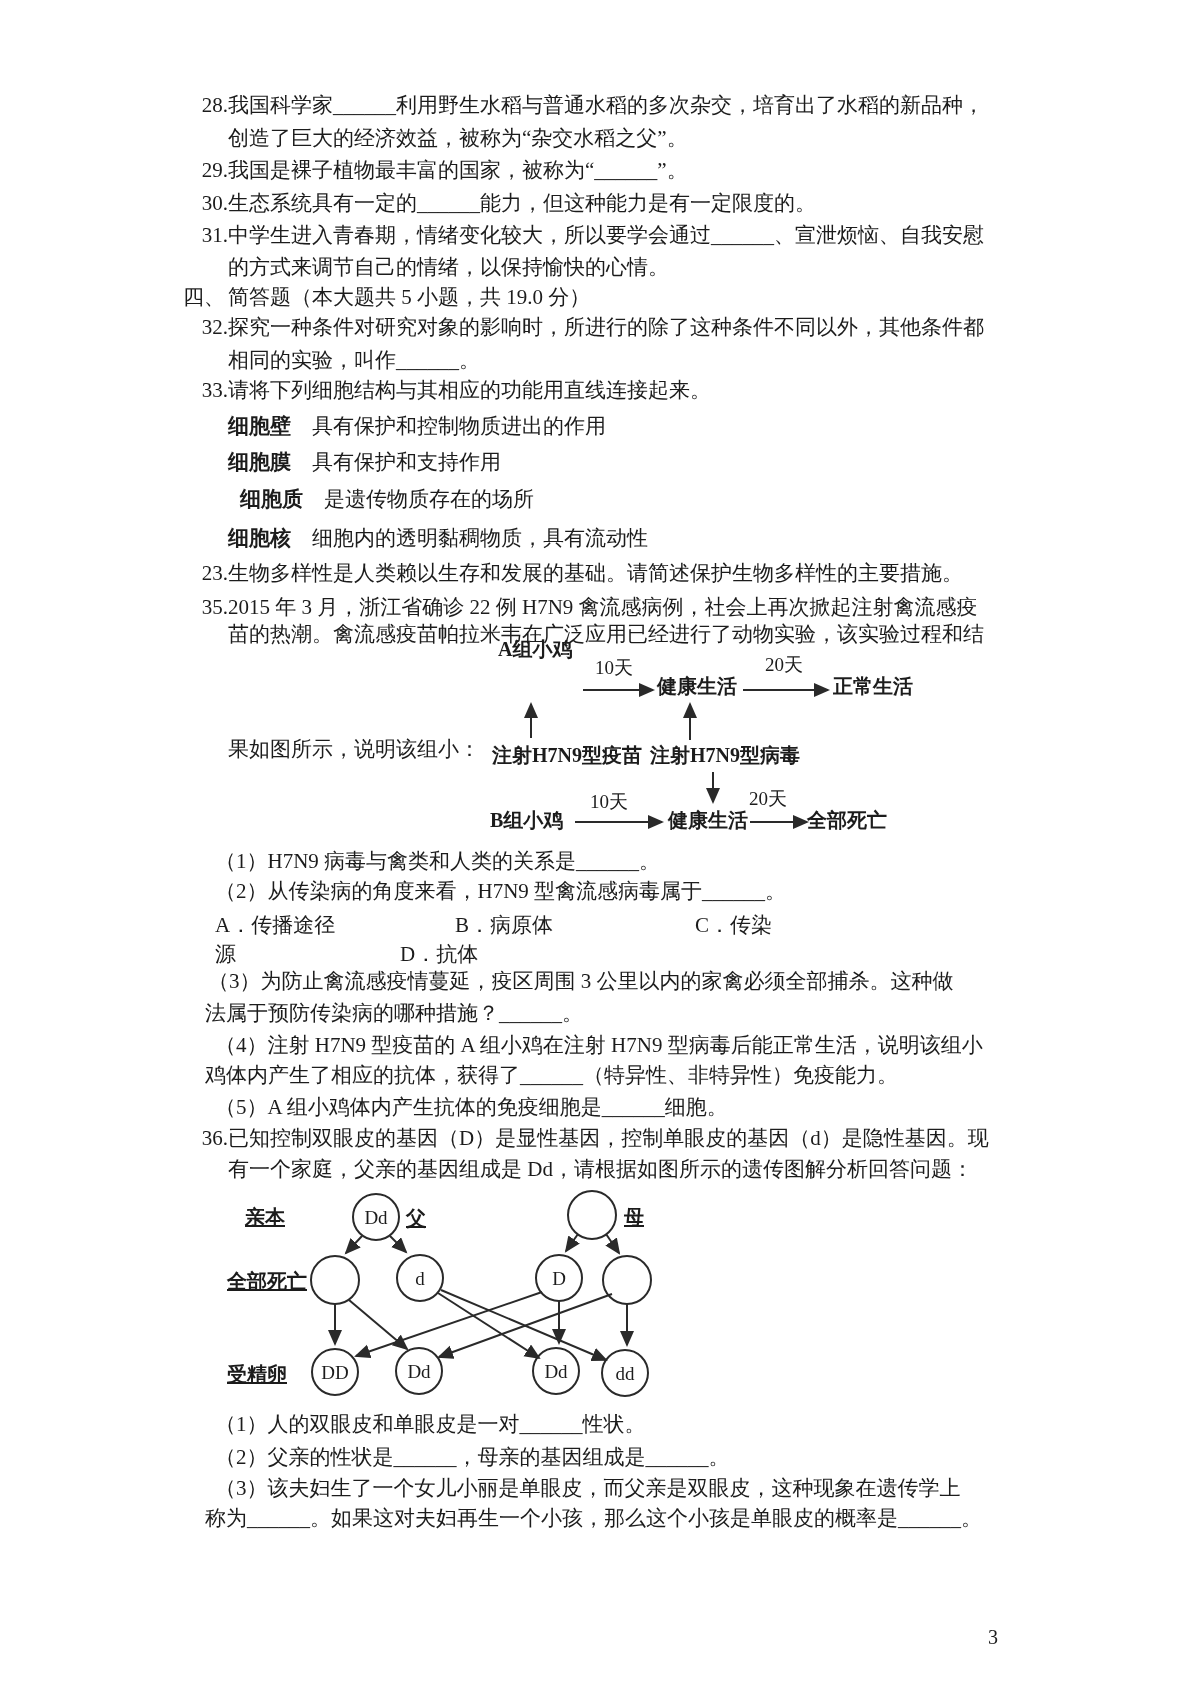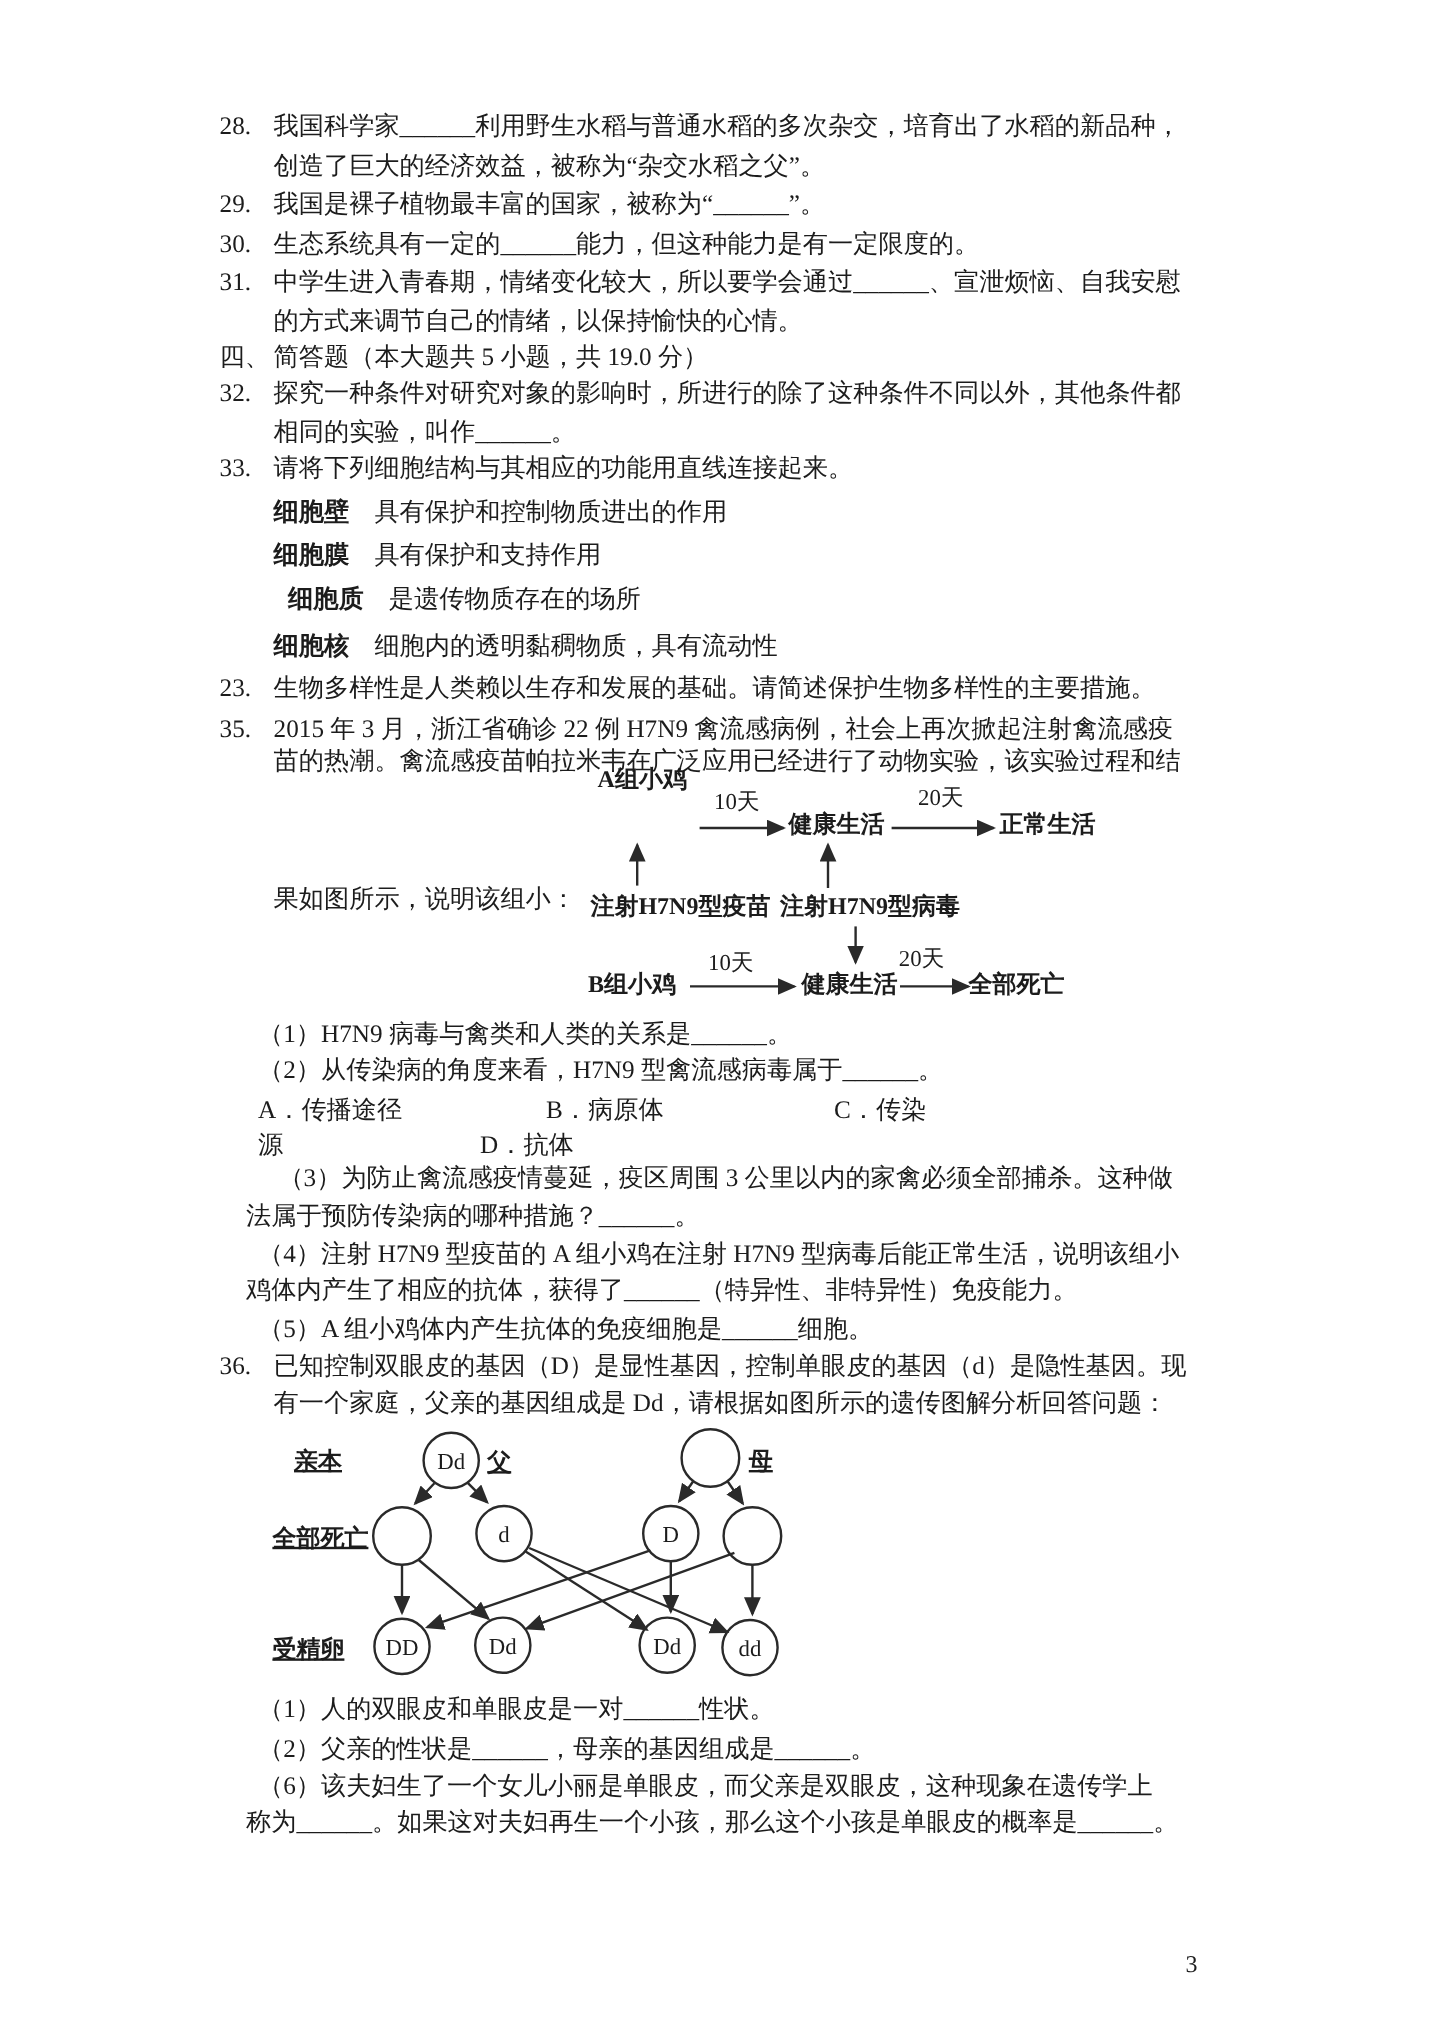--- a/index.html
+++ b/index.html
@@ -3,21 +3,21 @@
 <meta charset="utf-8">
 <style>
   html,body{margin:0;padding:0;}
   body{
     width:1200px;height:1698px;position:relative;
     background:#ffffff;
     font-family:"Liberation Serif","DejaVu Serif",serif;
     color:#1c1c1c;
   }
   .ln{position:absolute;white-space:nowrap;font-size:21px;line-height:25px;}
-  .qnum{display:inline-block;width:45px;}
+  .qnum{display:inline-block;width:45px;text-align:right;}
   .secnum{display:inline-block;width:45px;}
   .pairterm{display:inline-block;width:84px;font-weight:bold;}
   .dnode{position:absolute;white-space:nowrap;font-weight:bold;font-size:20px;}
   .dtime{position:absolute;white-space:nowrap;font-size:19px;}
   .plabel{position:absolute;white-space:nowrap;font-weight:bold;font-size:20px;text-decoration:underline;}
   .optA{position:absolute;white-space:nowrap;font-size:21px;}
   svg{position:absolute;overflow:visible;}
   .pg{position:absolute;font-size:20px;}
 </style>
 </head>
@@ -83,21 +83,21 @@
 <div class="ln" style="left:215px;top:879px">（2）从传染病的角度来看，H7N9 型禽流感病毒属于______。</div>
 <div>
   <div class="optA" style="left:215px;top:911px">A．传播途径</div>
   <div class="optA" style="left:455px;top:911px">B．病原体</div>
   <div class="optA" style="left:695px;top:911px">C．传染</div>
 </div>
 <div>
   <div class="optA" style="left:215px;top:940px">源</div>
   <div class="optA" style="left:400px;top:940px">D．抗体</div>
 </div>
-<div class="ln" style="left:232px;top:969px">（3）为防止禽流感疫情蔓延，疫区周围 3 公里以内的家禽必须全部捕杀。这种做</div>
+<div class="ln" style="left:208px;top:969px">（3）为防止禽流感疫情蔓延，疫区周围 3 公里以内的家禽必须全部捕杀。这种做</div>
 <div class="ln" style="left:205px;top:1001px">法属于预防传染病的哪种措施？______。</div>
 <div class="ln" style="left:215px;top:1033px">（4）注射 H7N9 型疫苗的 A 组小鸡在注射 H7N9 型病毒后能正常生活，说明该组小</div>
 <div class="ln" style="left:205px;top:1063px">鸡体内产生了相应的抗体，获得了______（特异性、非特异性）免疫能力。</div>
 <div class="ln" style="left:215px;top:1095px">（5）A 组小鸡体内产生抗体的免疫细胞是______细胞。</div>
 
 <div class="ln" style="left:183px;top:1126px"><span class="qnum">36.</span><span>已知控制双眼皮的基因（D）是显性基因，控制单眼皮的基因（d）是隐性基因。现</span></div>
 <div class="ln" style="left:228px;top:1157px">有一个家庭，父亲的基因组成是 Dd，请根据如图所示的遗传图解分析回答问题：</div>
 
 <div>
   <div class="plabel" style="left:245px;top:1204px">亲本</div>
@@ -140,16 +140,16 @@
       <text x="110" y="189">DD</text>
       <text x="194" y="188">Dd</text>
       <text x="331" y="188">Dd</text>
       <text x="400" y="190">dd</text>
     </g>
   </svg>
 </div>
 
 <div class="ln" style="left:215px;top:1412px">（1）人的双眼皮和单眼皮是一对______性状。</div>
 <div class="ln" style="left:215px;top:1445px">（2）父亲的性状是______，母亲的基因组成是______。</div>
-<div class="ln" style="left:215px;top:1476px">（6）该夫妇生了一个女儿小丽是单眼皮，而父亲是双眼皮，这种现象在遗传学上</div>
+<div class="ln" style="left:215px;top:1476px">（3）该夫妇生了一个女儿小丽是单眼皮，而父亲是双眼皮，这种现象在遗传学上</div>
 <div class="ln" style="left:205px;top:1506px">称为______。如果这对夫妇再生一个小孩，那么这个小孩是单眼皮的概率是______。</div>
 
 <div class="pg" style="left:988px;top:1626px">3</div>
 
 </body></html>

